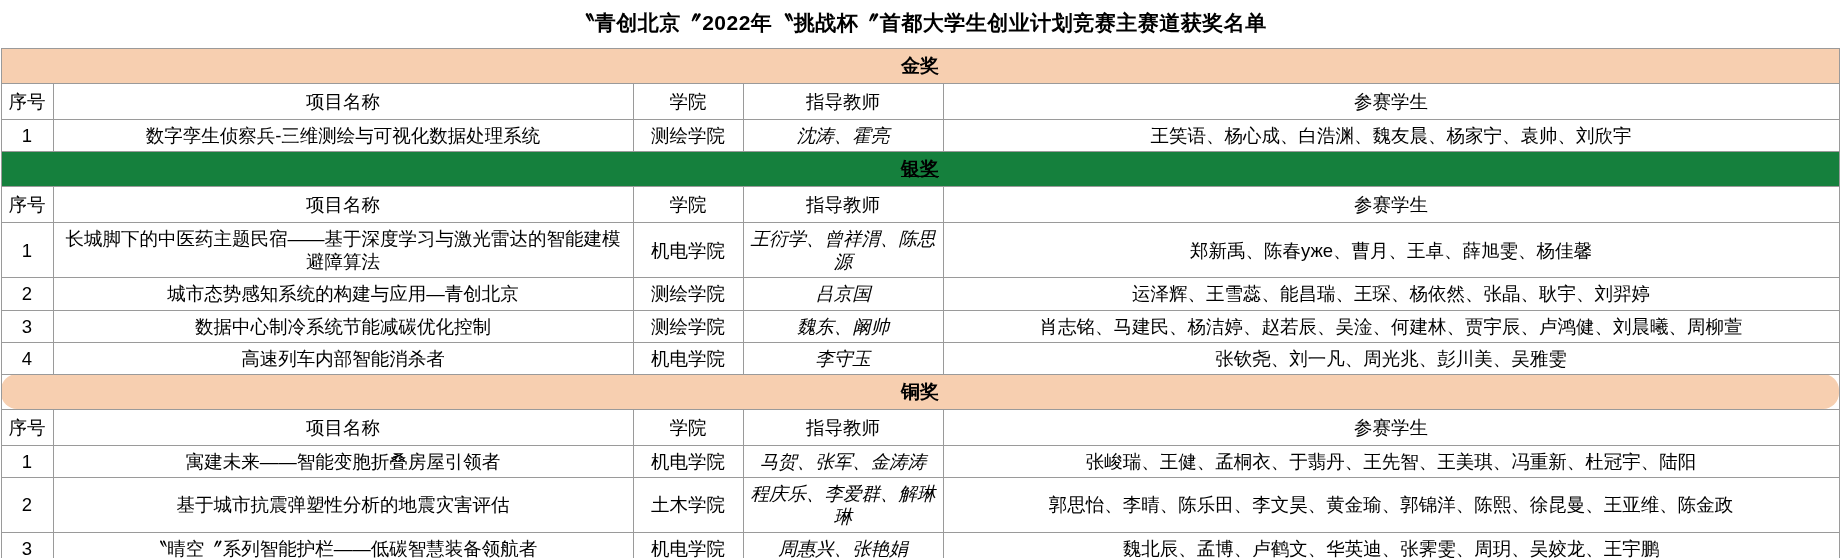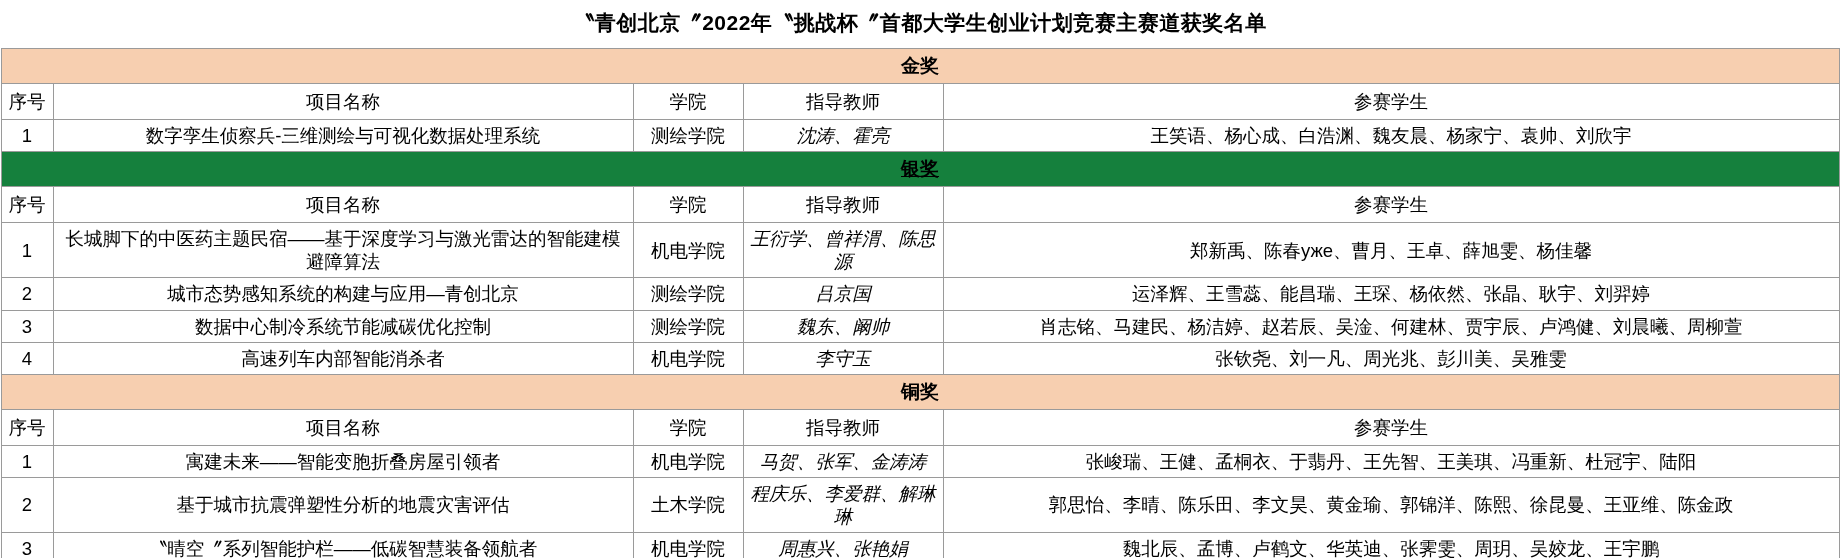--- a/index.html
+++ b/index.html
@@ -132,21 +132,21 @@
           <td class="cell-students">肖志铭、马建民、杨洁婷、赵若辰、吴淦、何建林、贾宇辰、卢鸿健、刘晨曦、周柳萱</td>
         </tr>
         <tr>
           <td class="cell-index">4</td>
           <td class="cell-project">高速列车内部智能消杀者</td>
           <td class="cell-college">机电学院</td>
           <td class="cell-teacher">李守玉</td>
           <td class="cell-students">张钦尧、刘一凡、周光兆、彭川美、吴雅雯</td>
         </tr>
         <tr class="band-row">
-          <td colspan="5" style="background: rgb(247, 207, 176);">铜奖</td>
+          <td colspan="5" style="background: rgb(247, 207, 176); border-radius: 16px;">铜奖</td>
         </tr>
         <tr class="header-row">
           <td>序号</td>
           <td>项目名称</td>
           <td>学院</td>
           <td>指导教师</td>
           <td>参赛学生</td>
         </tr>
         <tr>
           <td class="cell-index">1</td>

